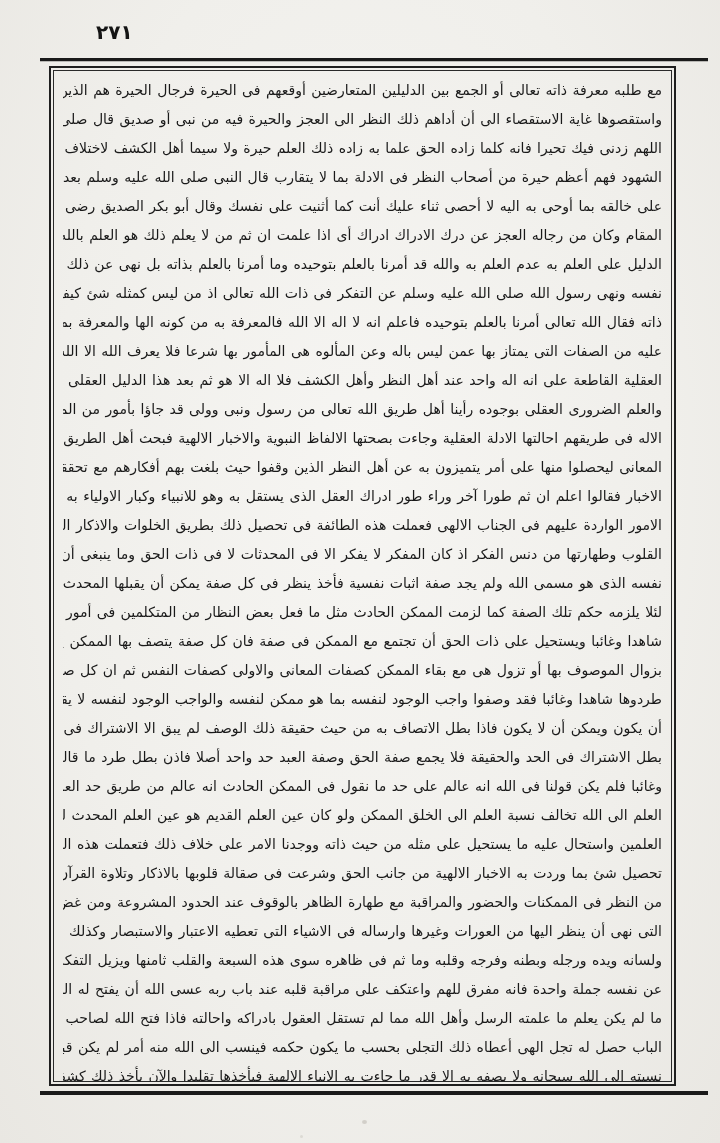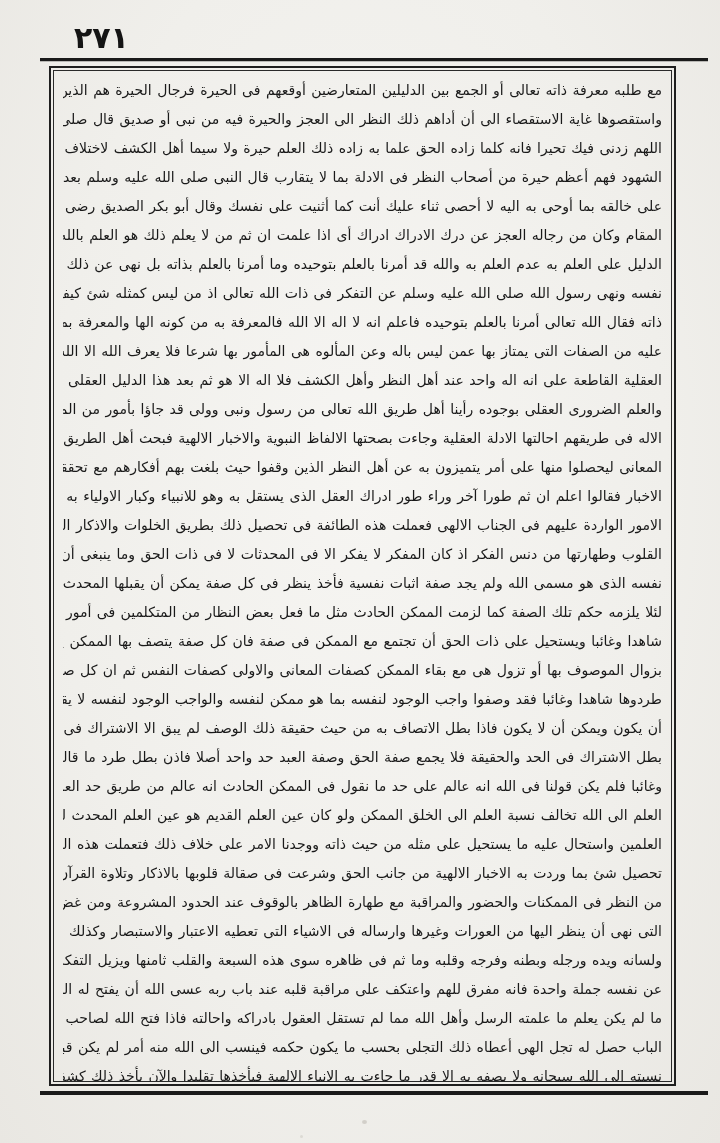--- a/index.html
+++ b/index.html
@@ -10,22 +10,22 @@
     width: 720px;
     height: 1143px;
     position: relative;
     overflow: hidden;
     background: radial-gradient(ellipse at 50% 42%, #f6f5f2 0%, #f0efeb 60%, #e9e7e2 100%);
     font-family: "DejaVu Sans", sans-serif;
   }
   .page-number {
     position: absolute;
     top: 20px;
-    left: 74px;
-    font-size: 30px;
+    left: 96px;
+    font-size: 20px;
     font-weight: 700;
     color: #141414;
     letter-spacing: 1px;
     direction: rtl;
   }
   .rule {
     position: absolute;
     left: 40px;
     width: 668px;
     background: #1a1a1a;

